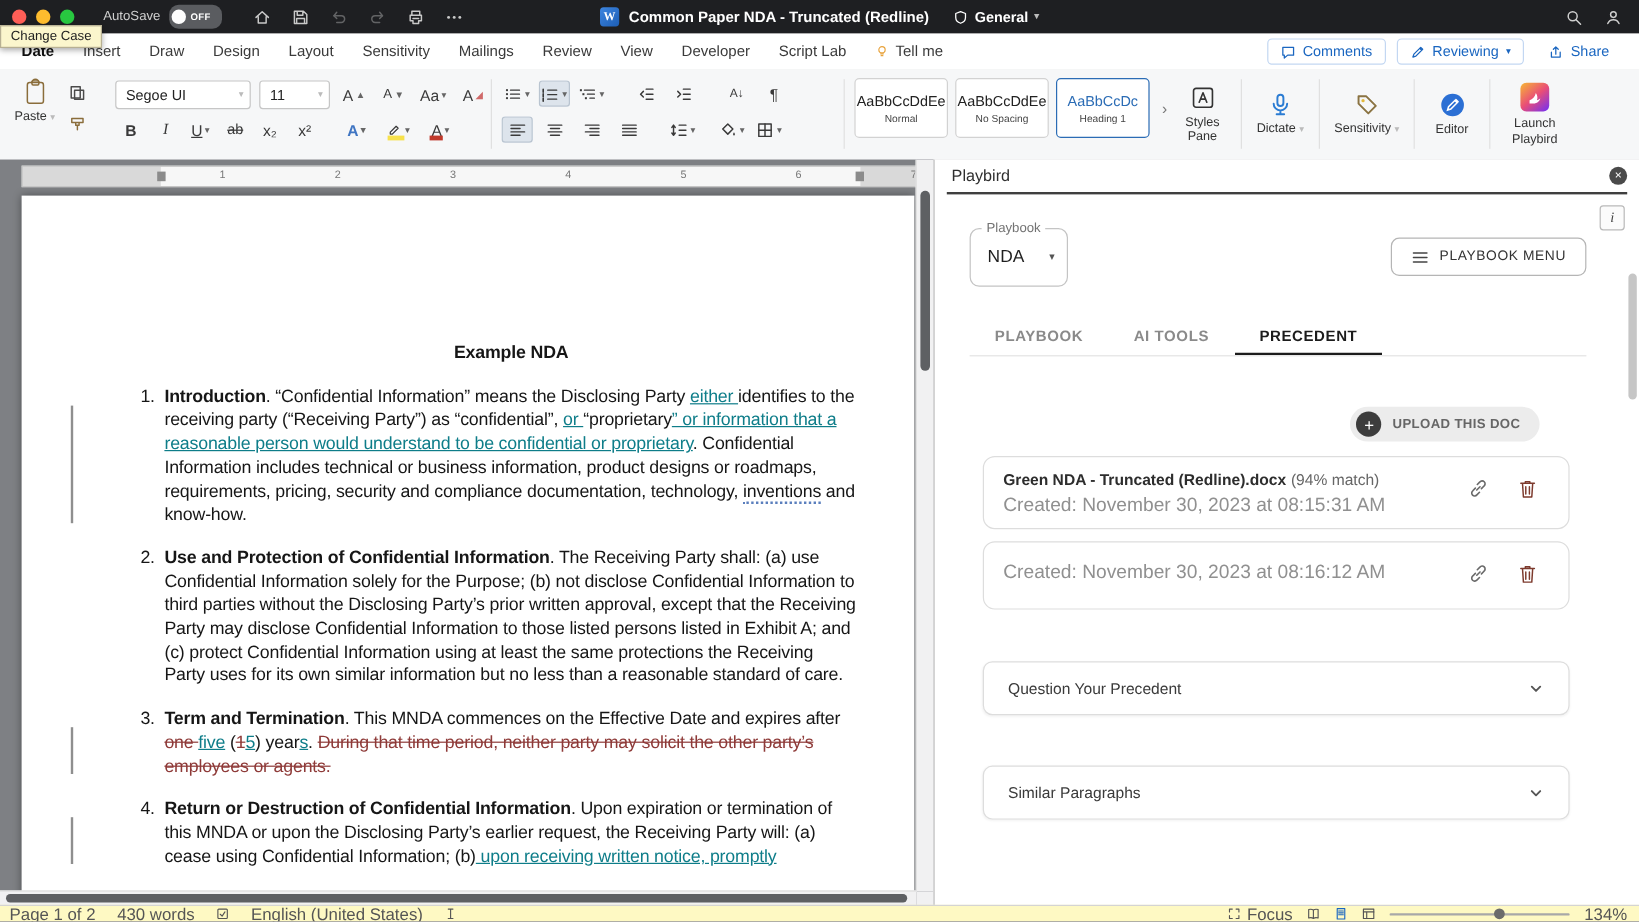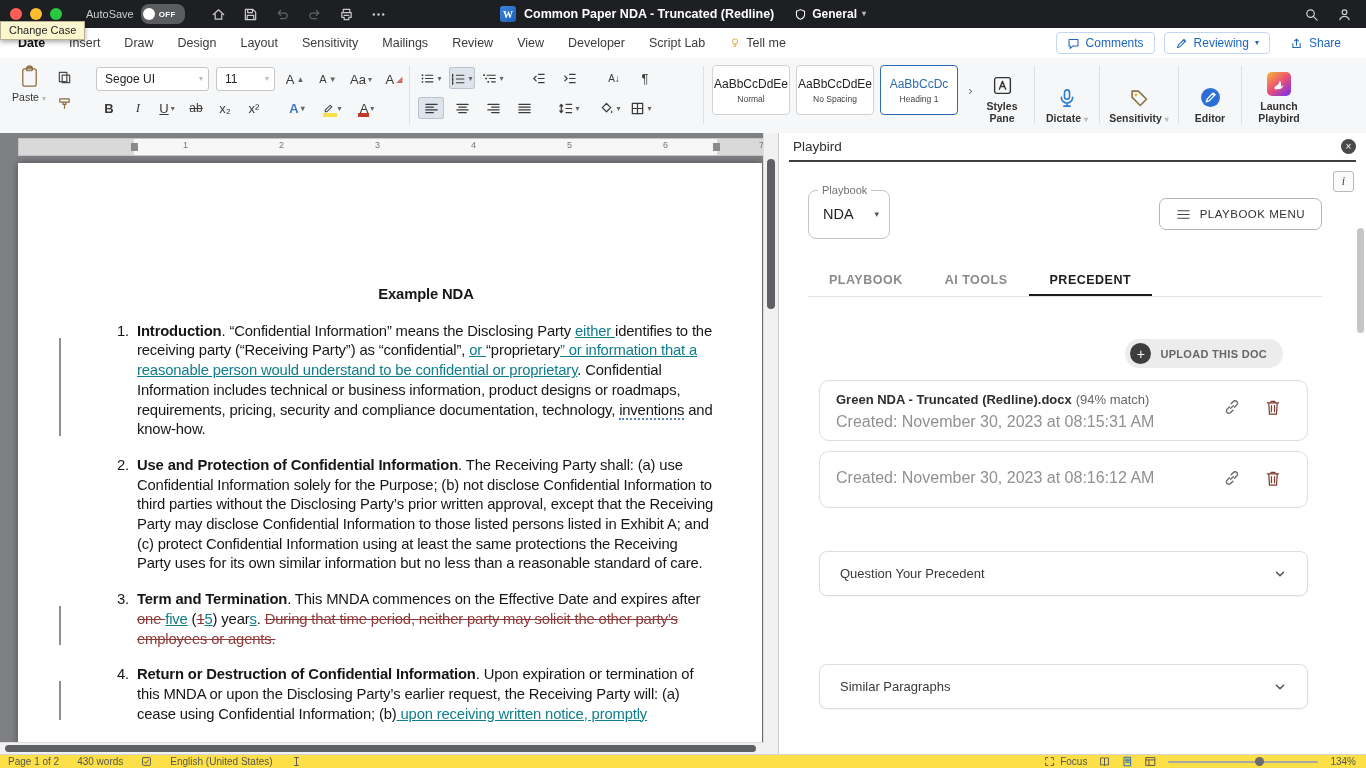--- a/index.html
+++ b/index.html
@@ -54,21 +54,21 @@
   .bar-under{position:absolute;left:4px;bottom:2px;height:4px;}
   .grp-para1{position:absolute;left:418px;top:9px;display:flex;gap:5px;align-items:center;}
   .grp-para2{position:absolute;left:418px;top:39px;display:flex;gap:5px;align-items:center;}
   .grp-styles{position:absolute;left:712px;top:7px;display:flex;gap:6px;align-items:stretch;}
   .scard{width:76px;height:48px;background:#fff;border:1px solid #d2d2d2;border-radius:4px;display:flex;flex-direction:column;align-items:center;justify-content:center;gap:3px;}
   .scard .samp{font-size:12px;color:#222;white-space:nowrap;}
   .scard .sname{font-size:8.5px;color:#444;}
   .scard.active{border:1.5px solid #2b6cb5;}
   .scard.active .samp{color:#2b6cb5;}
   .gal-nav{width:13px;display:flex;align-items:center;justify-content:center;color:#777;font-size:13px;}
-  .grp-bigs{position:absolute;left:978px;top:6px;display:flex;align-items:flex-end;font-weight:bold;}
+  .grp-bigs{position:absolute;left:978px;top:6px;display:flex;align-items:center;}
   .bigbtn{display:flex;flex-direction:column;align-items:center;gap:4px;font-size:10.5px;color:#333;text-align:center;line-height:1.15;padding-top:3px;}
   .bigsep{width:1px;background:#e0e0e0;height:58px;margin:2px 8px 0;}
   .pb-logo{width:24px;height:24px;border-radius:5px;background:linear-gradient(140deg,#f7b733,#e94e77 50%,#6f2ff7);display:flex;align-items:center;justify-content:center;}
 
   
   .doc-area{position:absolute;top:133px;left:0;width:778px;bottom:13px;background:#7e8084;overflow:hidden;}
   .ruler{position:absolute;top:5px;left:18px;width:744px;height:16px;background:#d9d9d9;border:1px solid #c6c6c6;overflow:hidden;}
   .ruler-active{position:absolute;left:115px;top:0;bottom:0;width:583px;background:#f7f7f7;}
   .ruler-num{position:absolute;top:1px;font-size:9px;color:#777;}
   .ruler-mark{position:absolute;top:4px;width:7px;height:8px;background:#8b8b8b;}
@@ -113,25 +113,25 @@
   .pcard-title{font-size:13px;color:#2d2d2d;}
   .pcard-name{font-weight:bold;}
   .pcard-match{color:#666;margin-left:4px;}
   .pcard-sub{font-size:16px;color:#909090;margin-top:6px;}
   .pcard-icons{position:absolute;right:26px;top:17px;display:flex;gap:24px;align-items:center;}
   .link-ic{color:#6a6a6a;}
   .trash-ic{color:#7d3a2d;}
   .acc{position:absolute;left:40px;right:58px;height:45px;border:1px solid #ddd;border-radius:8px;display:flex;align-items:center;padding:0 20px;font-size:13px;color:#3a3a3a;background:#fff;box-sizing:border-box;box-shadow:0 1px 2px rgba(0,0,0,.05);}
   .acc .chev{margin-left:auto;color:#555;}
   .acc1{top:418px;}
-  .acc2{top:531px;gap:33px;}
+  .acc2{top:505px;gap:33px;}
   .panel-scrollthumb{position:absolute;right:2px;top:95px;width:7px;height:105px;border-radius:4px;background:#c6c6c6;}
 
   
-  .statusbar{position:absolute;left:0;right:0;bottom:0;height:13px;background:#fde047;border-top:1px solid #d4d4d4;display:flex;align-items:center;font-size:10px;color:#555;}
+  .statusbar{position:absolute;left:0;right:0;bottom:0;height:13px;background:#fef9c3;border-top:1px solid #d4d4d4;display:flex;align-items:center;font-size:14px;color:#555;}
   .sb-left{display:flex;align-items:center;gap:18px;margin-left:8px;}
   .sb-right{margin-left:auto;display:flex;align-items:center;gap:12px;margin-right:10px;}
   .sb-item{display:flex;align-items:center;gap:5px;white-space:nowrap;}
   .sb-ic{width:11px;height:11px;stroke:currentColor;fill:none;stroke-width:1.2;stroke-linecap:round;stroke-linejoin:round;}
   .view-active{color:#1a66c0;}
   .zoom-track{width:150px;height:2px;background:#a8a8a8;position:relative;border-radius:1px;}
   .zoom-thumb{position:absolute;left:58%;top:-3.5px;width:9px;height:9px;border-radius:50%;background:#6b6b6b;}
 </style>
 </head>
 <body>

